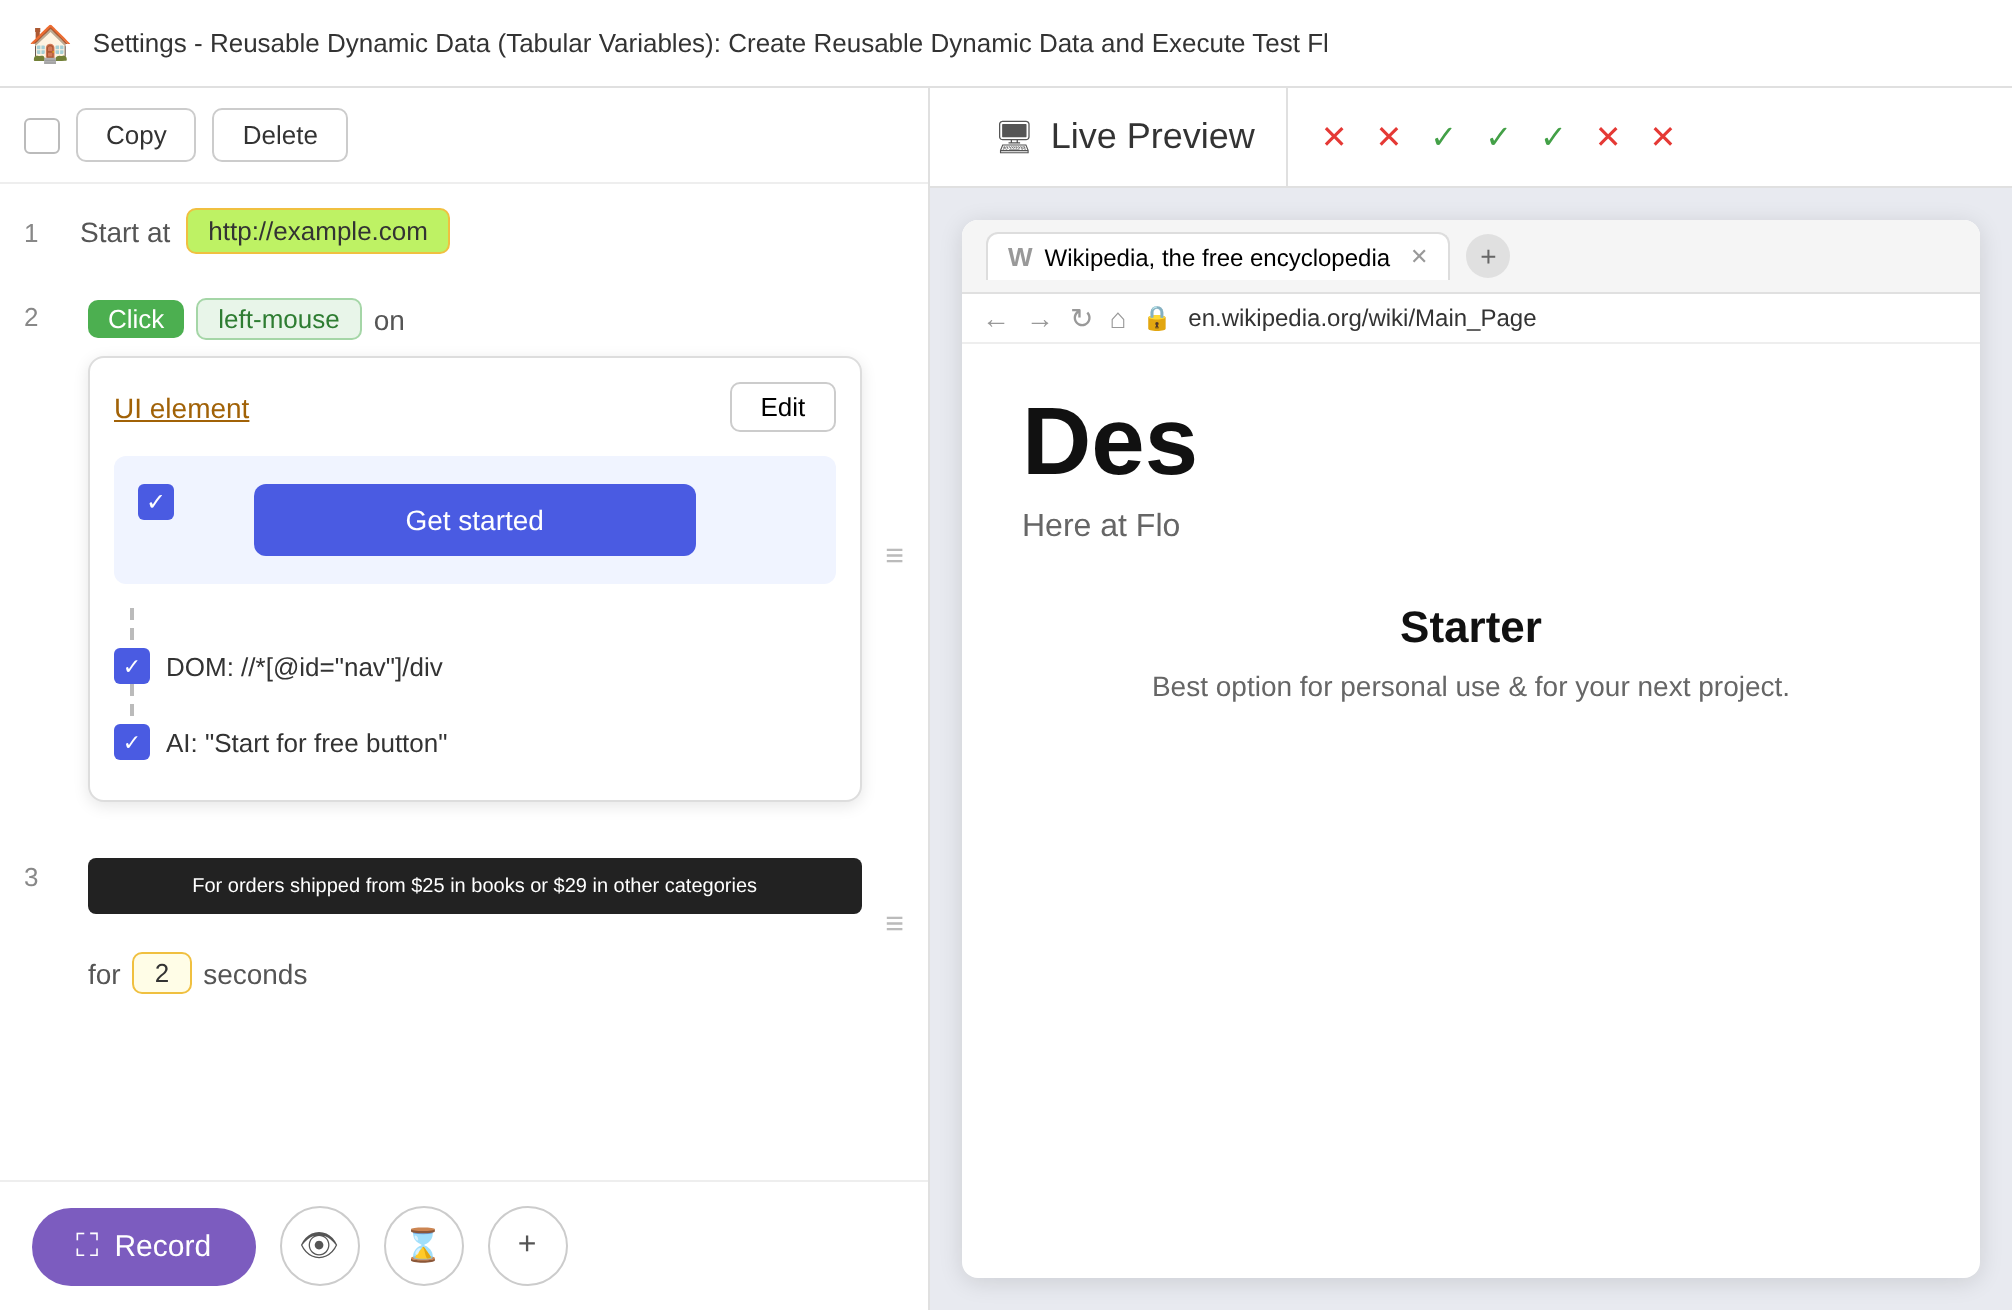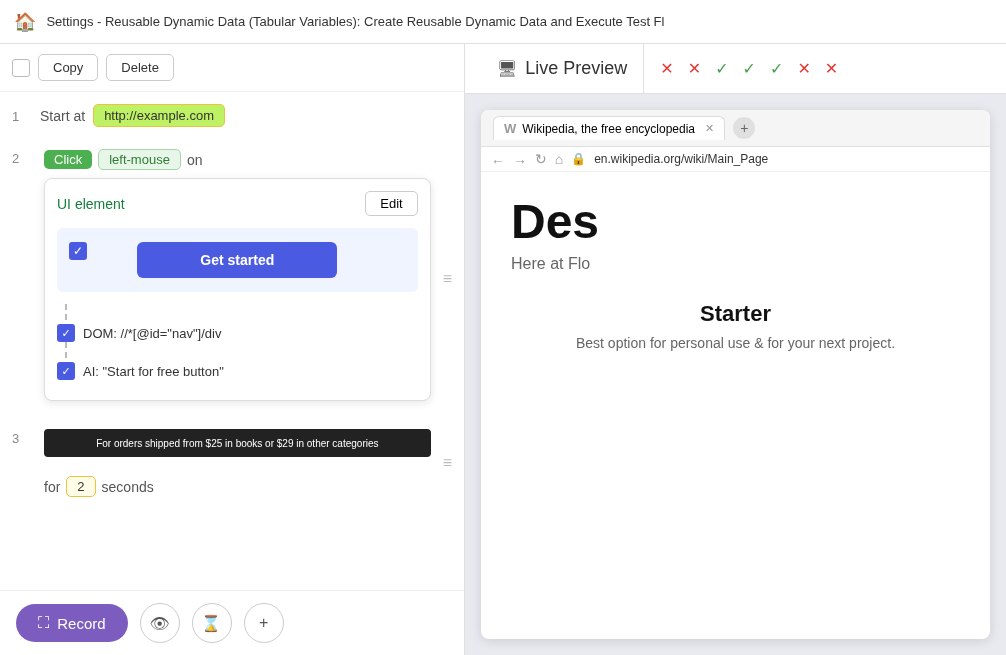--- a/index.html
+++ b/index.html
@@ -38,26 +38,26 @@
     .click-row { display: flex; align-items: flex-start; padding: 10px 12px; gap: 12px; }
     .click-content { flex: 1; }
     .click-line { display: flex; align-items: center; gap: 6px; margin-bottom: 8px; }
     .click-chip { background: #4caf50; color: #fff; border-radius: 5px; padding: 2px 10px; font-size: 13px; font-weight: 500; }
     .mouse-chip { background: #e8f5e9; color: #2e7d32; border: 1.5px solid #a5d6a7; border-radius: 5px; padding: 2px 10px; font-size: 13px; }
     .on-text { font-size: 14px; color: #555; }
 
     
     .dropdown-card { background: #fff; border: 1.5px solid #ddd; border-radius: 8px; padding: 12px; margin: 0 0 8px 0; box-shadow: 0 2px 8px rgba(0,0,0,0.1); }
     .dropdown-header { display: flex; align-items: center; justify-content: space-between; margin-bottom: 12px; }
-    .ui-element-label { font-size: 14px; color: #15803d; }
+    .ui-element-label { font-size: 14px; color: #a16207; text-decoration: underline; }
     .edit-btn { padding: 4px 14px; border: 1.5px solid #ccc; border-radius: 5px; background: #fff; font-size: 13px; cursor: pointer; }
 
     .preview-area { background: #f0f4ff; border-radius: 6px; padding: 14px; display: flex; align-items: center; justify-content: center; margin-bottom: 12px; position: relative; }
     .checked-box { width: 18px; height: 18px; background: #4a5be2; border-radius: 3px; display: flex; align-items: center; justify-content: center; color: #fff; font-size: 12px; position: absolute; top: 14px; left: 12px; }
-    .get-started-btn { background: #4a5be2; color: #fff; border: none; border-radius: 6px; padding: 10px 40px; font-size: 14px; font-weight: 700; cursor: pointer; width: 200px; }
+    .get-started-btn { background: #4a5be2; color: #fff; border: none; border-radius: 6px; padding: 10px 40px; font-size: 14px; font-weight: 400; cursor: pointer; width: 221px; }
 
     .dom-section { margin-bottom: 8px; }
     .dashed-line { border-left: 2px dashed #bbb; height: 16px; margin-left: 8px; }
     .check-row { display: flex; align-items: center; gap: 8px; margin-top: 4px; }
     .blue-check { width: 18px; height: 18px; background: #4a5be2; border-radius: 3px; display: flex; align-items: center; justify-content: center; color: #fff; font-size: 11px; flex-shrink: 0; }
     .dom-text { font-size: 13px; color: #333; }
     .ai-text { font-size: 13px; color: #333; }
 
     
     .step3-row { display: flex; align-items: flex-start; padding: 10px 12px; gap: 12px; }

